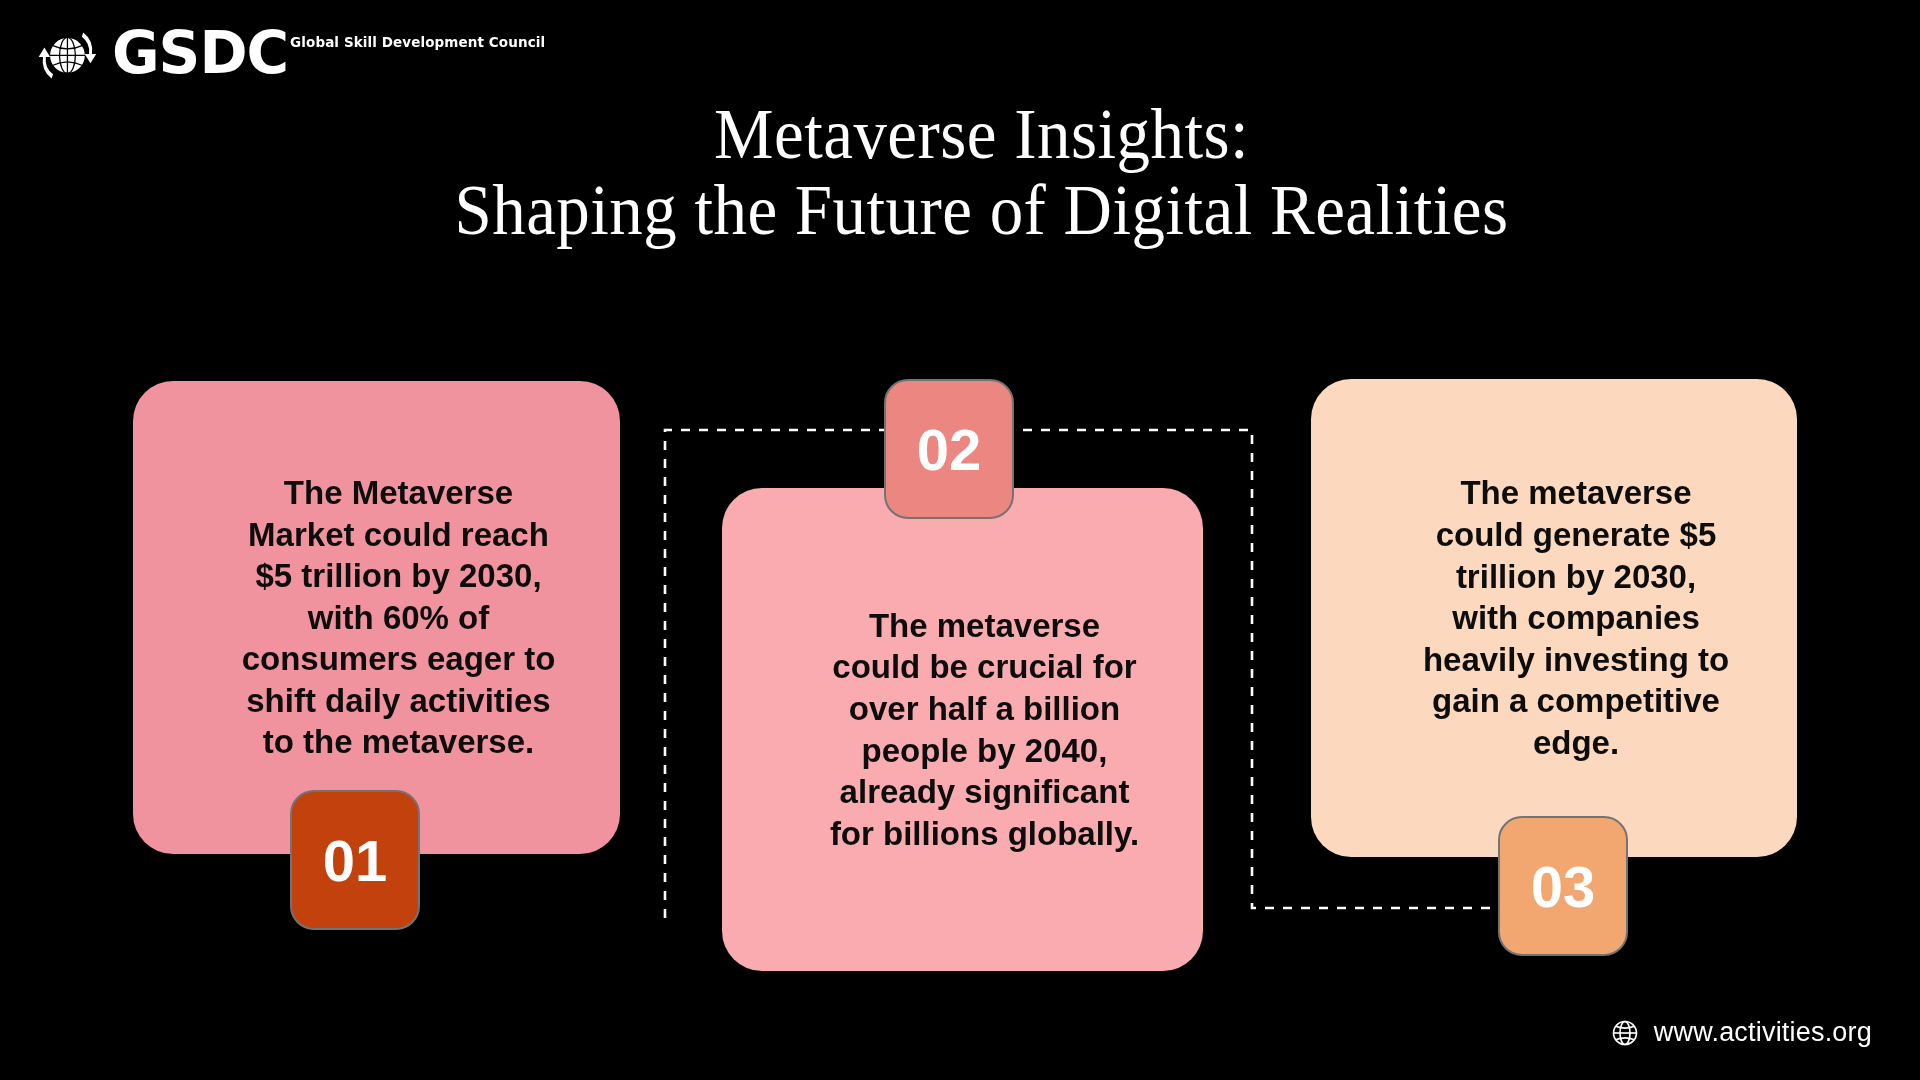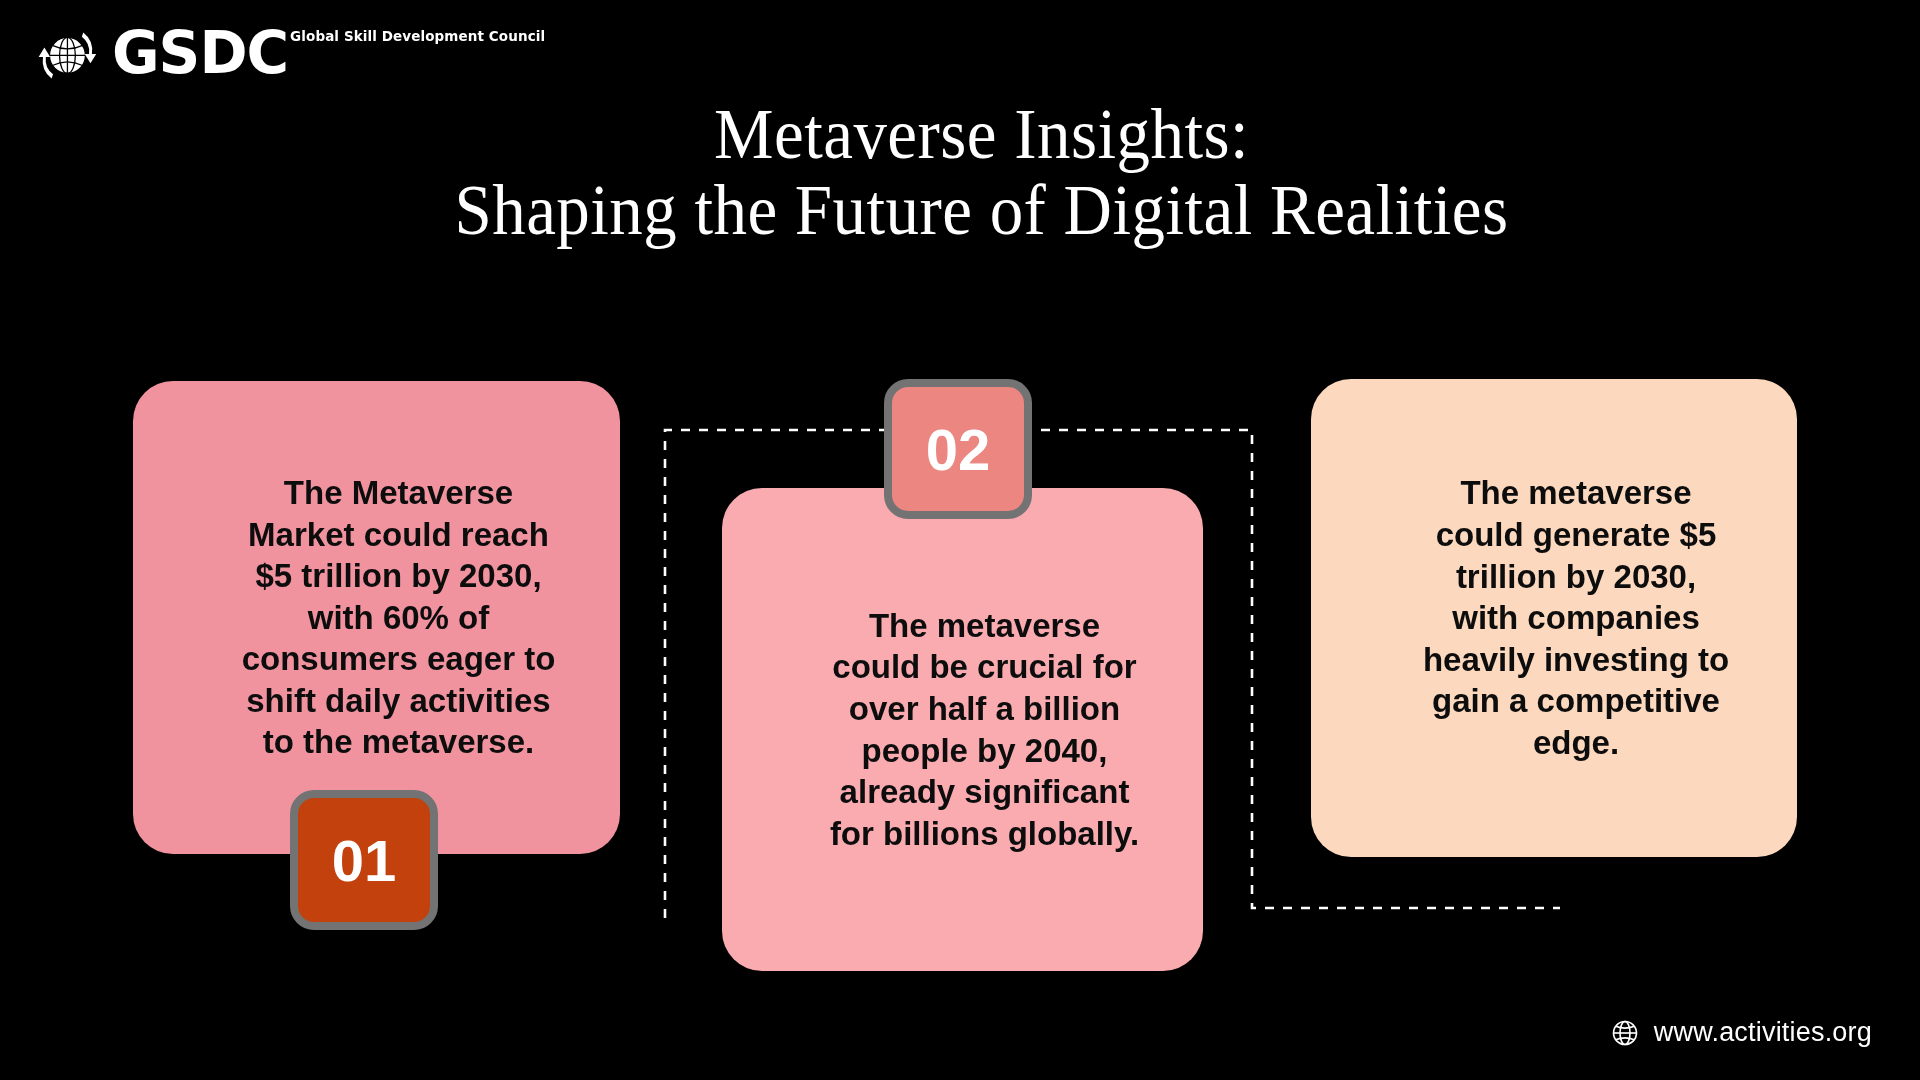--- a/index.html
+++ b/index.html
@@ -29,21 +29,21 @@
     letter-spacing:-1px;
     color:#ffffff;
     line-height:0.96;
   }
   .logo-tag {
     font-family:"DejaVu Sans", sans-serif;
     font-weight:bold;
     font-size:13.5px;
     color:#ffffff;
     letter-spacing:0.1px;
-    margin-top:2px;
+    margin-top:8px;
     margin-left:2px;
   }
 
   
   .title-block {
     position:absolute; left:0; right:0; top:96px;
     text-align:center;
     padding-left:43px;
   }
   .title-line {
@@ -83,28 +83,28 @@
 
   #card-2 { left:722px; top:488px; width:481px; height:483px; background:#F9ABB0; }
   #card-2 .card-text { font-size:33px; line-height:1.26; }
 
   #card-3 { left:1311px; top:379px; width:486px; height:478px; background:#FBD8BE; }
   #card-3 .card-text { font-size:33px; line-height:1.26; }
 
   
   .badge {
     position:absolute;
-    width:148px; height:140px;
+    width:130px; height:140px;
     border-radius:24px;
     display:flex; align-items:center; justify-content:center;
     font-family:"Liberation Sans", sans-serif;
     font-weight:bold;
     font-size:58px;
     color:#ffffff;
-    border:8px solid #737373;
+    border:2px solid #737373;
   }
   #badge-1 { left:290px; top:790px; background:#c2410c; }
   #badge-2 { left:884px; top:379px; background:#EB8681; }
   #badge-3 { left:1498px; top:816px; background:#F2A771; }
 
   
   .footer {
     position:absolute; right:48px; bottom:32px;
     display:flex; align-items:center; gap:14px;
   }
@@ -178,20 +178,23 @@
 
   <div class="card" id="card-3">
     <div class="card-text">The metaverse
 could generate $5
 trillion by 2030,
 with companies
 heavily investing to
 gain a competitive
 edge.</div>
   </div>
+  <div class="badge" id="badge-3">
+    <span>03</span>
+  </div>
 
   <div class="footer">
     <svg width="30" height="30" viewBox="0 0 24 24">
       <g fill="none" stroke="#ffffff" stroke-width="1.3">
         <circle cx="12" cy="12" r="9.2"></circle>
         <ellipse cx="12" cy="12" rx="4" ry="9.2"></ellipse>
         <line x1="2.8" y1="12" x2="21.2" y2="12"></line>
         <path d="M4.6 6.6 Q12 9.6 19.4 6.6"></path>
         <path d="M4.6 17.4 Q12 14.4 19.4 17.4"></path>
       </g>

